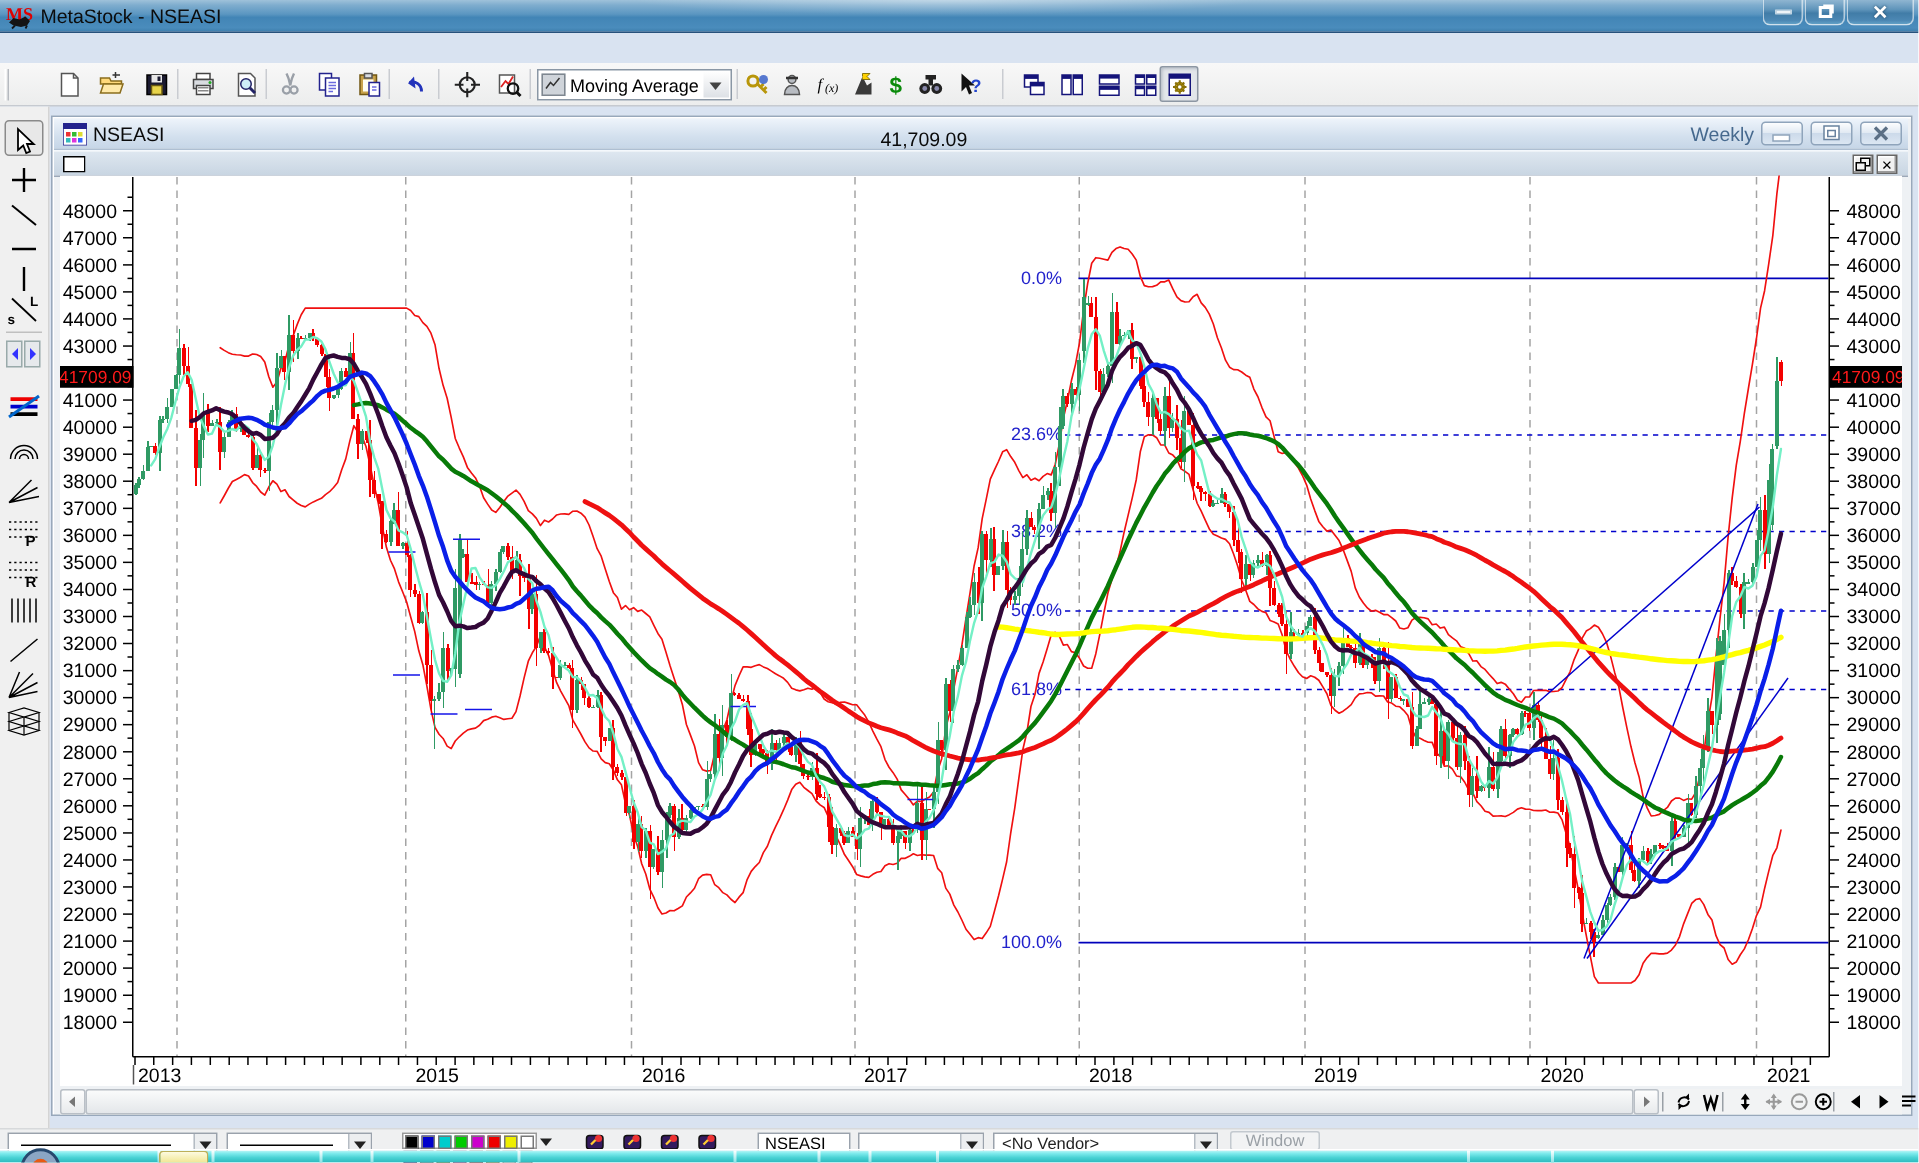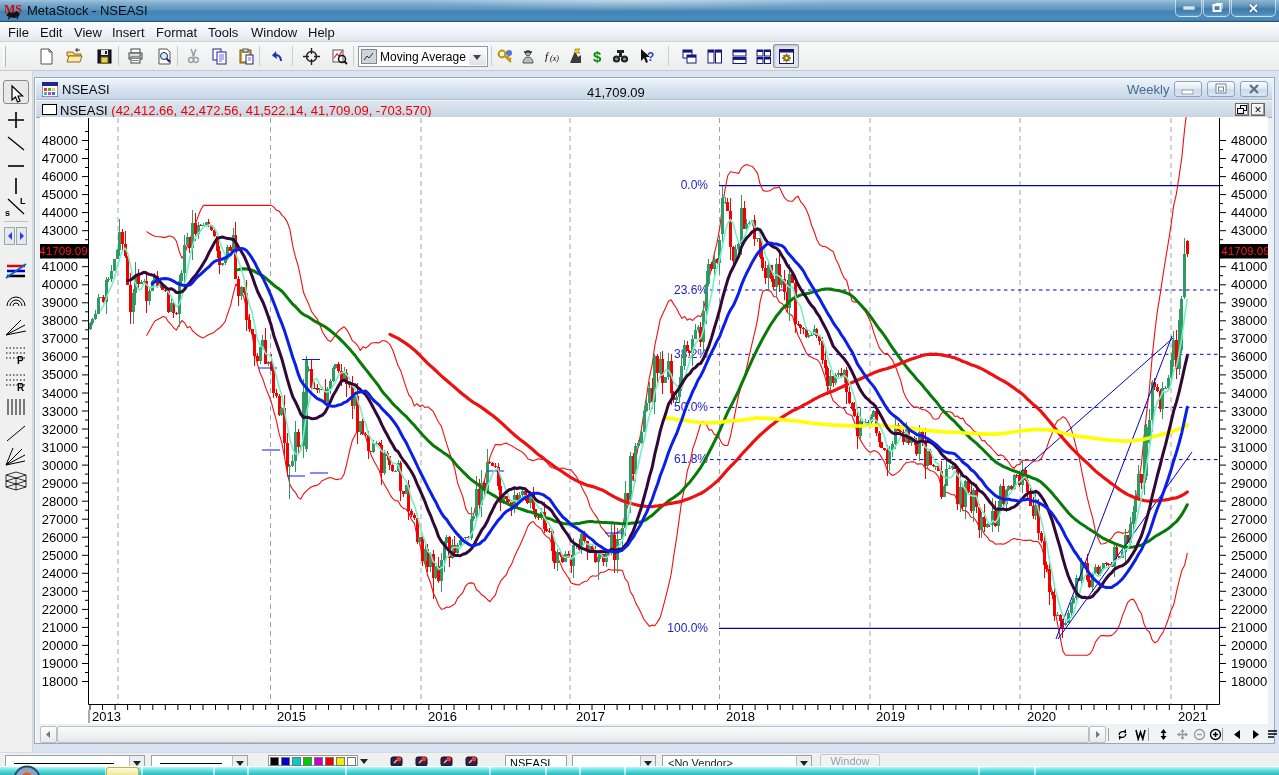--- a/index.html
+++ b/index.html
@@ -85,30 +85,20 @@
       </div>
  <div class="winbtn" style="left:1203px;width:27px">
         <span style="font-size:0">
    <i style="display:block;width:9px;height:8px;border:2px solid #fff;background:transparent;box-shadow:2px -2px 0 -1px #fff"></i>
         </span>
       </div>
  <div class="winbtn" style="left:1231px;width:45px">
         <span style="color:#fff;font-size:13px;font-weight:bold;text-shadow:0 0 2px #1c4668">✕</span>
       </div>
 </div>
-<div id="menubar" class="abs">
-      <span style="left:8px">File</span>
-      <span style="left:40px">Edit</span>
-      <span style="left:74px">View</span>
-      <span style="left:112px">Insert</span>
-      <span style="left:156px">Format</span>
-      <span style="left:208px">Tools</span>
-      <span style="left:251px">Window</span>
-      <span style="left:308px">Help</span>
-    </div>
 <div id="toolbar" class="abs">
       <div class="grip"></div>
       <div class="tsep" style="left:118px"></div>
       <div class="tsep" style="left:177px"></div>
       <div class="tsep" style="left:259px"></div>
       <div class="tsep" style="left:292px"></div>
       <div class="tsep" style="left:353px"></div>
       <div class="tsep" style="left:491px"></div>
       <div class="tsep" style="left:668px"></div>
       <div style="position:absolute;left:773px;top:2px;width:26px;height:24px;border:1px solid #8d97a3;background:#e2e6ea;border-radius:2px;box-shadow:inset 1px 1px 2px #b8bfc7"></div>
@@ -336,21 +326,20 @@
       <rect x="6" y="6" width="3" height="3" fill="#3b3"></rect>
 <rect x="10" y="6" width="3" height="3" fill="#dd3"></rect>
       <rect x="2" y="10" width="3" height="3" fill="#3bb"></rect>
 <rect x="6" y="10" width="3" height="3" fill="#d3d"></rect>
       <rect x="10" y="10" width="3" height="3" fill="#36f"></rect>
     </svg>
 <div id="cwred" class="abs">
  <svg class="abs" style="left:6px;top:3px" width="15" height="11">
         <rect x="0.5" y="0.5" width="14" height="10" fill="#fff" stroke="#000"></rect>
       </svg>
- <div class="rt">NSEASI <b>(42,412.66, 42,472.56, 41,522.14, 41,709.09, -703.570)</b></div>
  <div class="rbtn" style="left:1199px"><svg width="12" height="11">
           <rect x="4.5" y="1.5" width="6" height="5" fill="none" stroke="#000" stroke-width="1"></rect>
           <rect x="1.5" y="4.5" width="6" height="5" fill="#f1f1f1" stroke="#000" stroke-width="1"></rect>
         </svg></div>
  <div class="rbtn" style="left:1215px">✕</div>
 </div>
 <svg id="plot" width="1228" height="607" viewBox="40 117 1228 607" style="position:absolute;left:40px;top:117px" font-family="Liberation Sans, sans-serif">
       <rect x="40" y="117" width="1228" height="607" fill="#fff"></rect>
       <line x1="118" y1="118" x2="118" y2="704" stroke="#a4a4a4" stroke-width="1" stroke-dasharray="5,4"></line>
       <line x1="270.5" y1="118" x2="270.5" y2="704" stroke="#a4a4a4" stroke-width="1" stroke-dasharray="5,4"></line>

